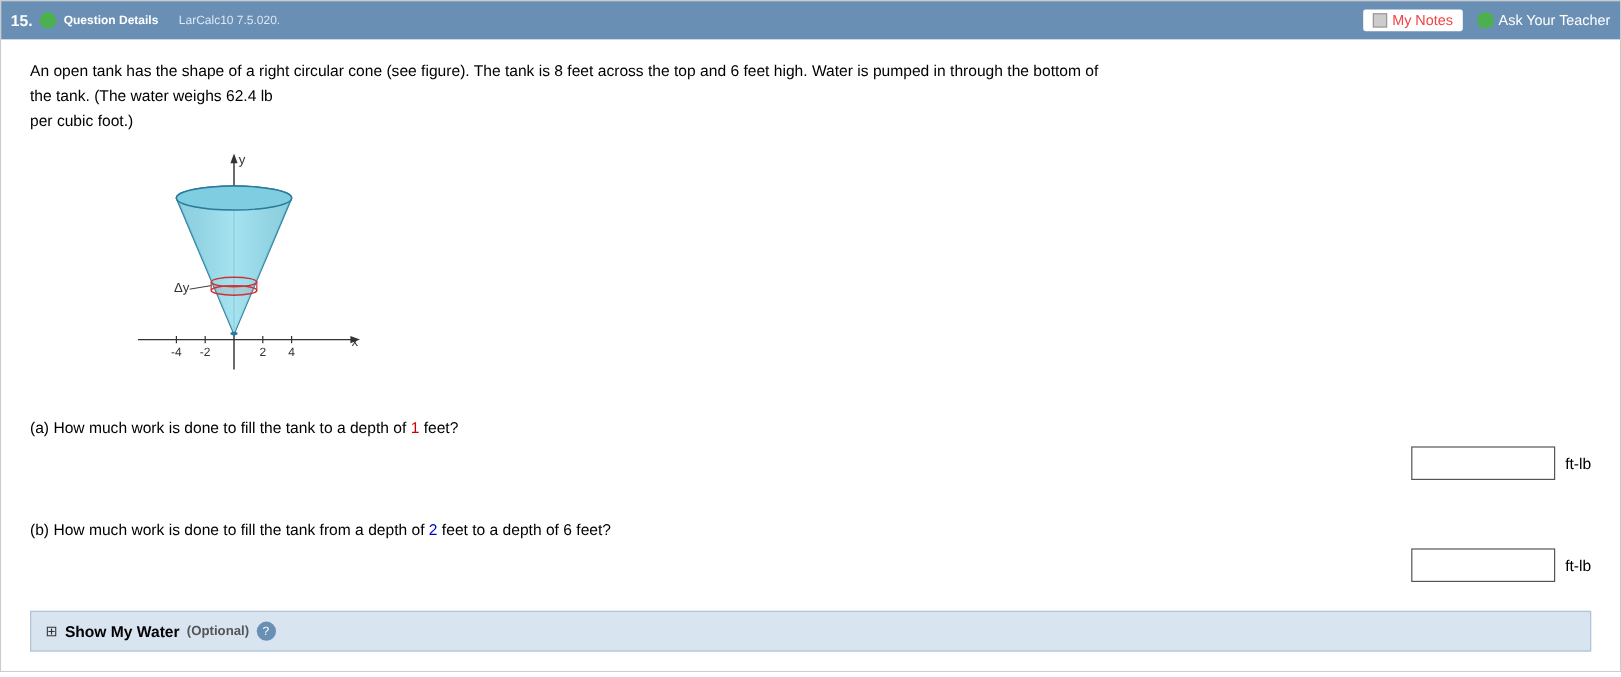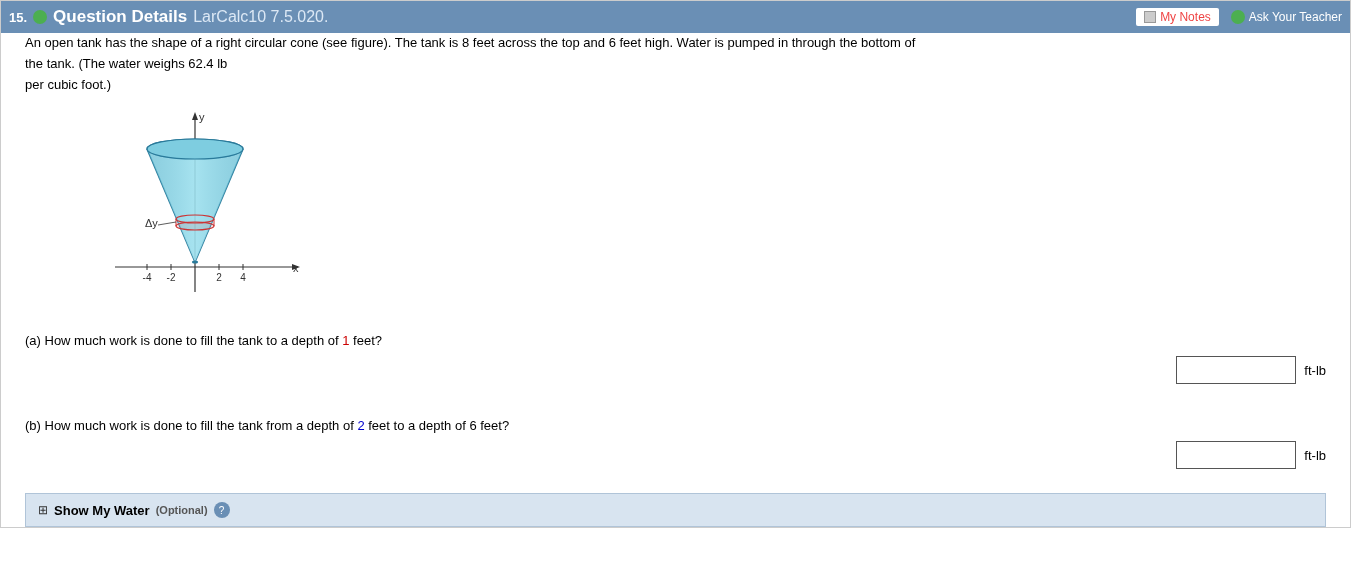--- a/index.html
+++ b/index.html
@@ -26,26 +26,27 @@
       font-size: 13px;
     }
     .green-circle {
       width: 14px; height: 14px;
       background: #4caf50;
       border-radius: 50%;
       display: inline-block;
       flex-shrink: 0;
     }
     .top-bar-label {
-      font-size: 17px;
+      font-size: 10px;
       font-weight: bold;
     }
     .top-bar-sub {
-      font-size: 16px;
+      font-size: 10px;
       color: #dce8f5;
+      margin-left: 11px;
     }
     .top-bar-right {
       display: flex;
       align-items: center;
       gap: 12px;
     }
     .my-notes-btn {
       display: flex;
       align-items: center;
       gap: 4px;
@@ -66,21 +67,21 @@
     .ask-teacher-btn {
       display: flex;
       align-items: center;
       gap: 4px;
       color: #fff;
       font-size: 12px;
       cursor: pointer;
     }
 
     .main-content {
-      padding: 0 24px;
+      padding: 16px 24px;
       background: #fff;
     }
     .problem-text {
       font-size: 13px;
       line-height: 1.6;
       margin-bottom: 12px;
       max-width: 900px;
     }
     .figure-area {
       margin: 10px 0 10px 60px;

